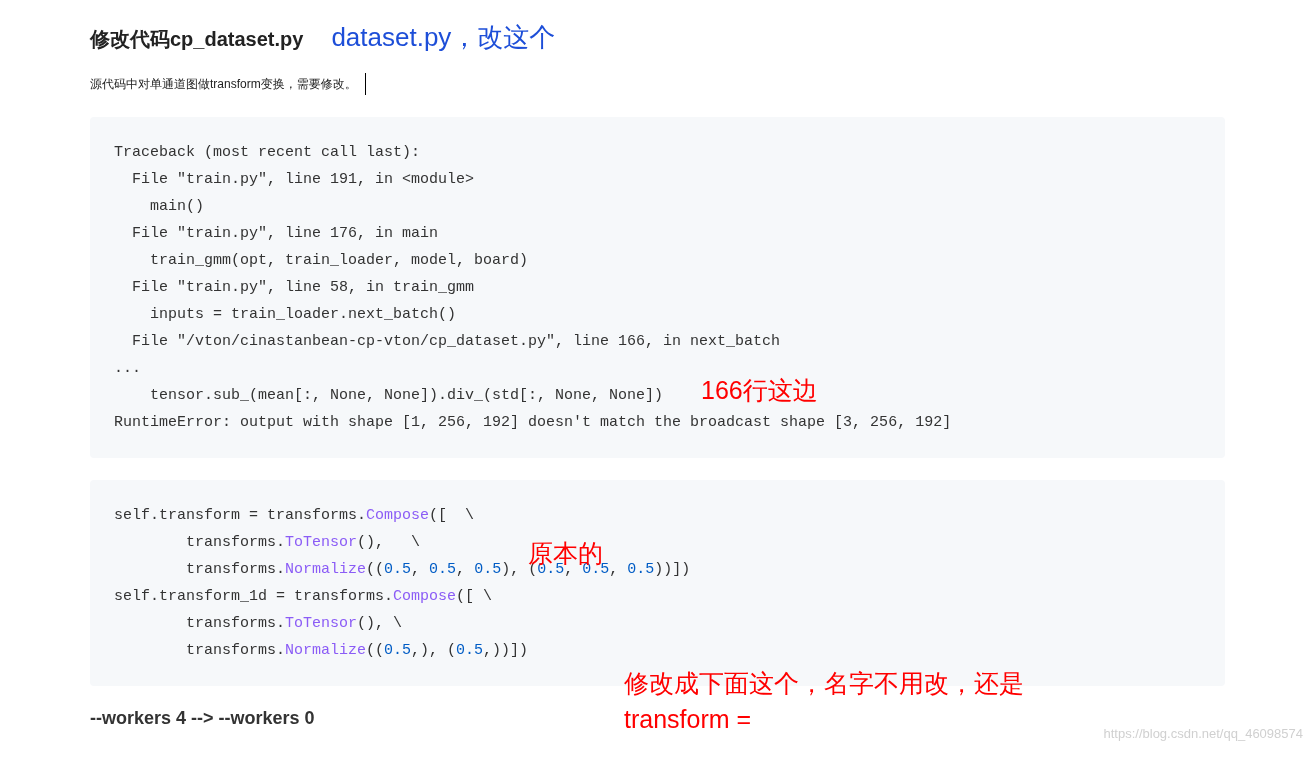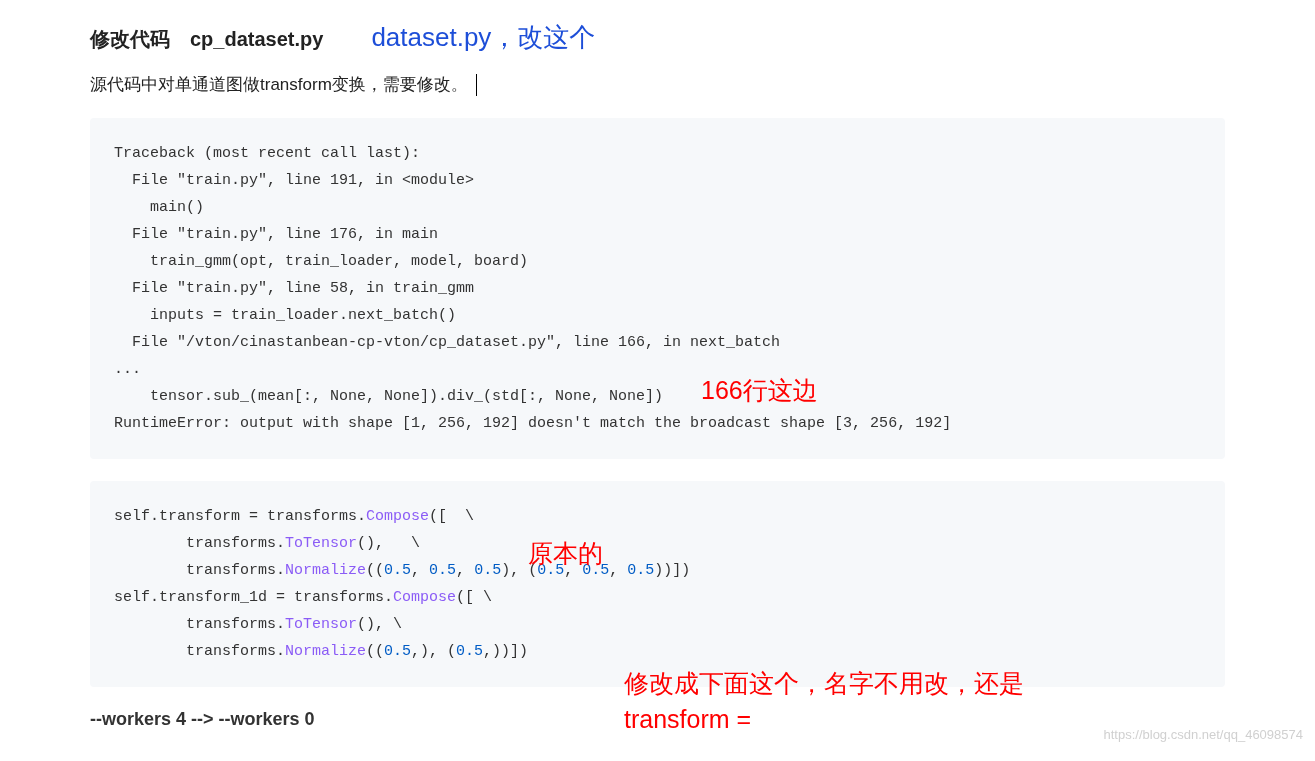--- a/index.html
+++ b/index.html
@@ -14,33 +14,33 @@
       padding: 20px 90px;
       width: 1315px;
       position: relative;
     }
     .heading {
       font-size: 20px;
       font-weight: bold;
       margin-bottom: 18px;
       display: flex;
       align-items: baseline;
-      gap: 20px;
+      gap: 0;
     }
     .heading .filename {
       font-weight: 600;
     }
     .annotation-inline {
       color: #1d4ed8;
       font-size: 26px;
       font-weight: normal;
       margin-left: 28px;
     }
     .desc-line {
-      font-size: 17px;
+      font-size: 12px;
       margin-bottom: 22px;
       display: flex;
       align-items: center;
     }
     .text-cursor {
       display: inline-block;
       width: 1px;
       height: 22px;
       background: #000;
       margin-left: 8px;

